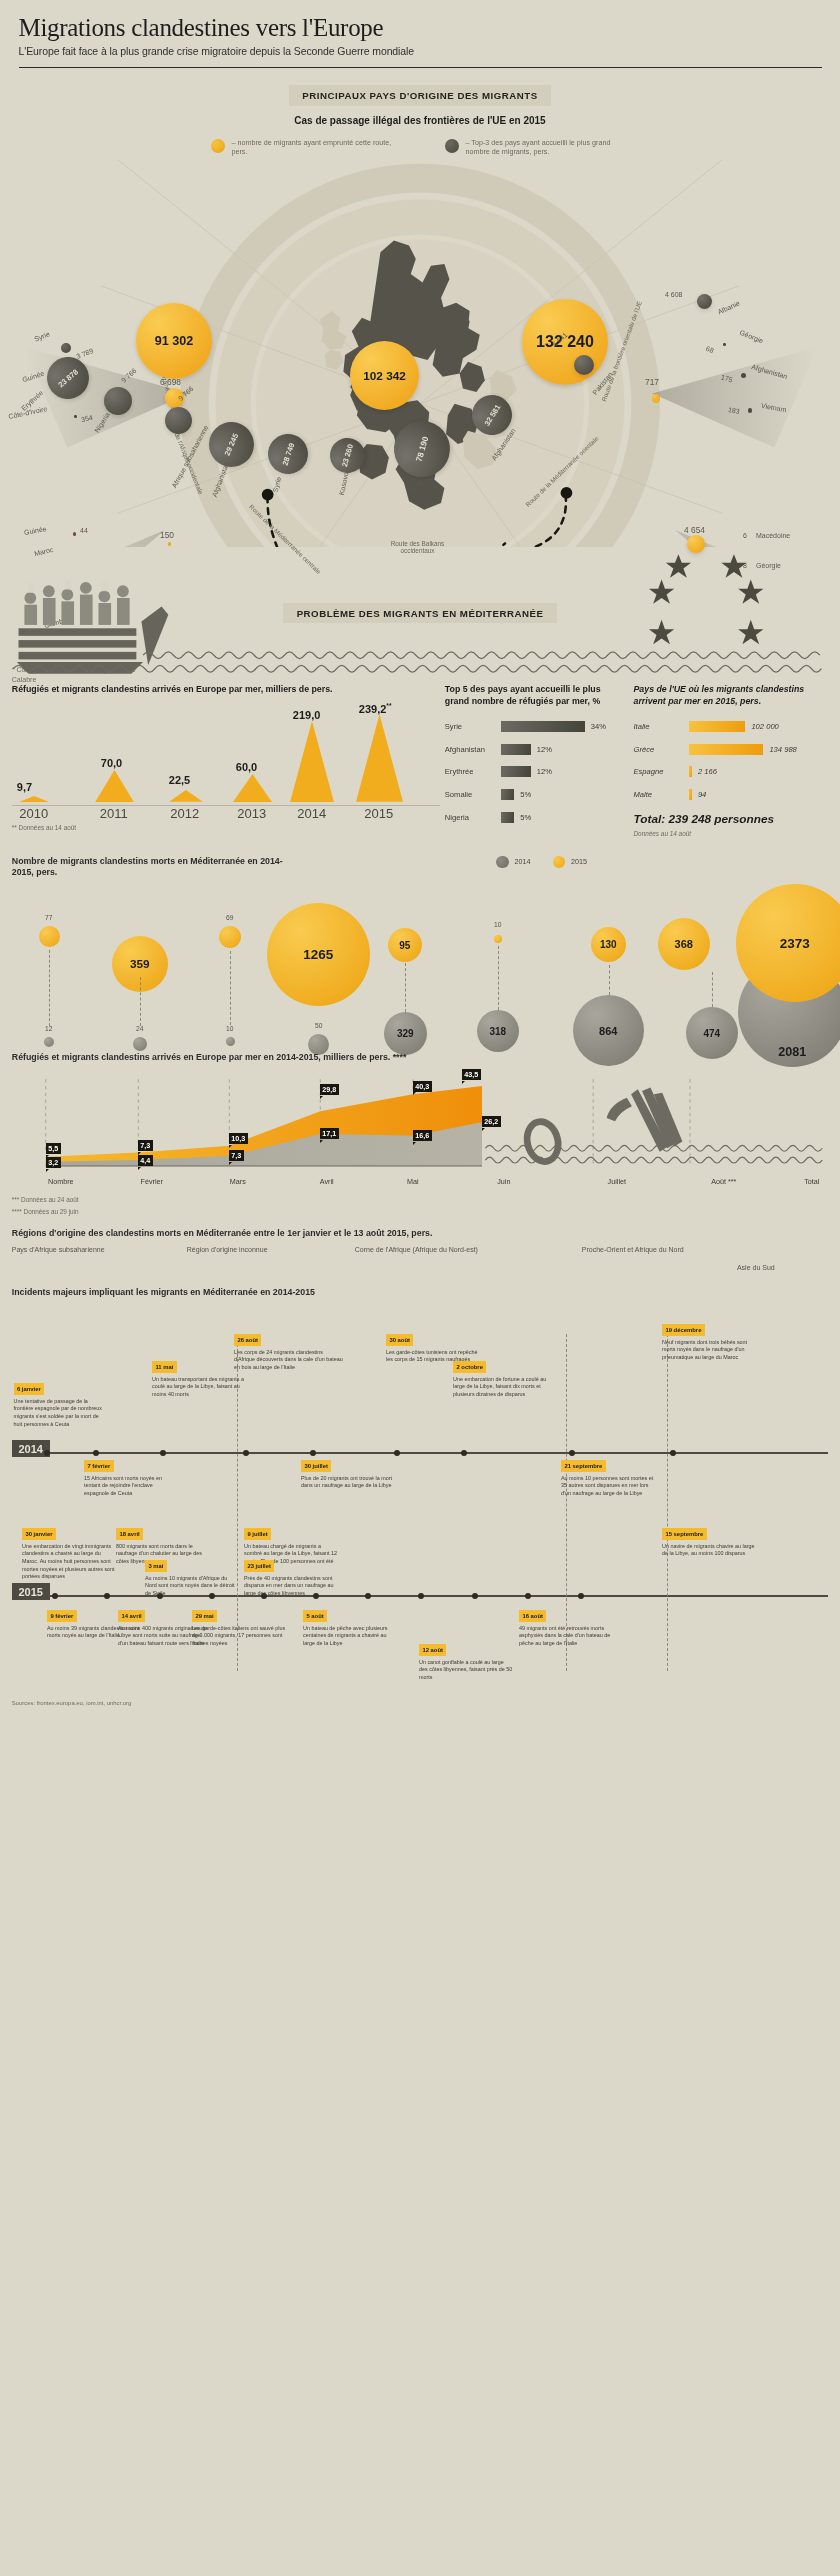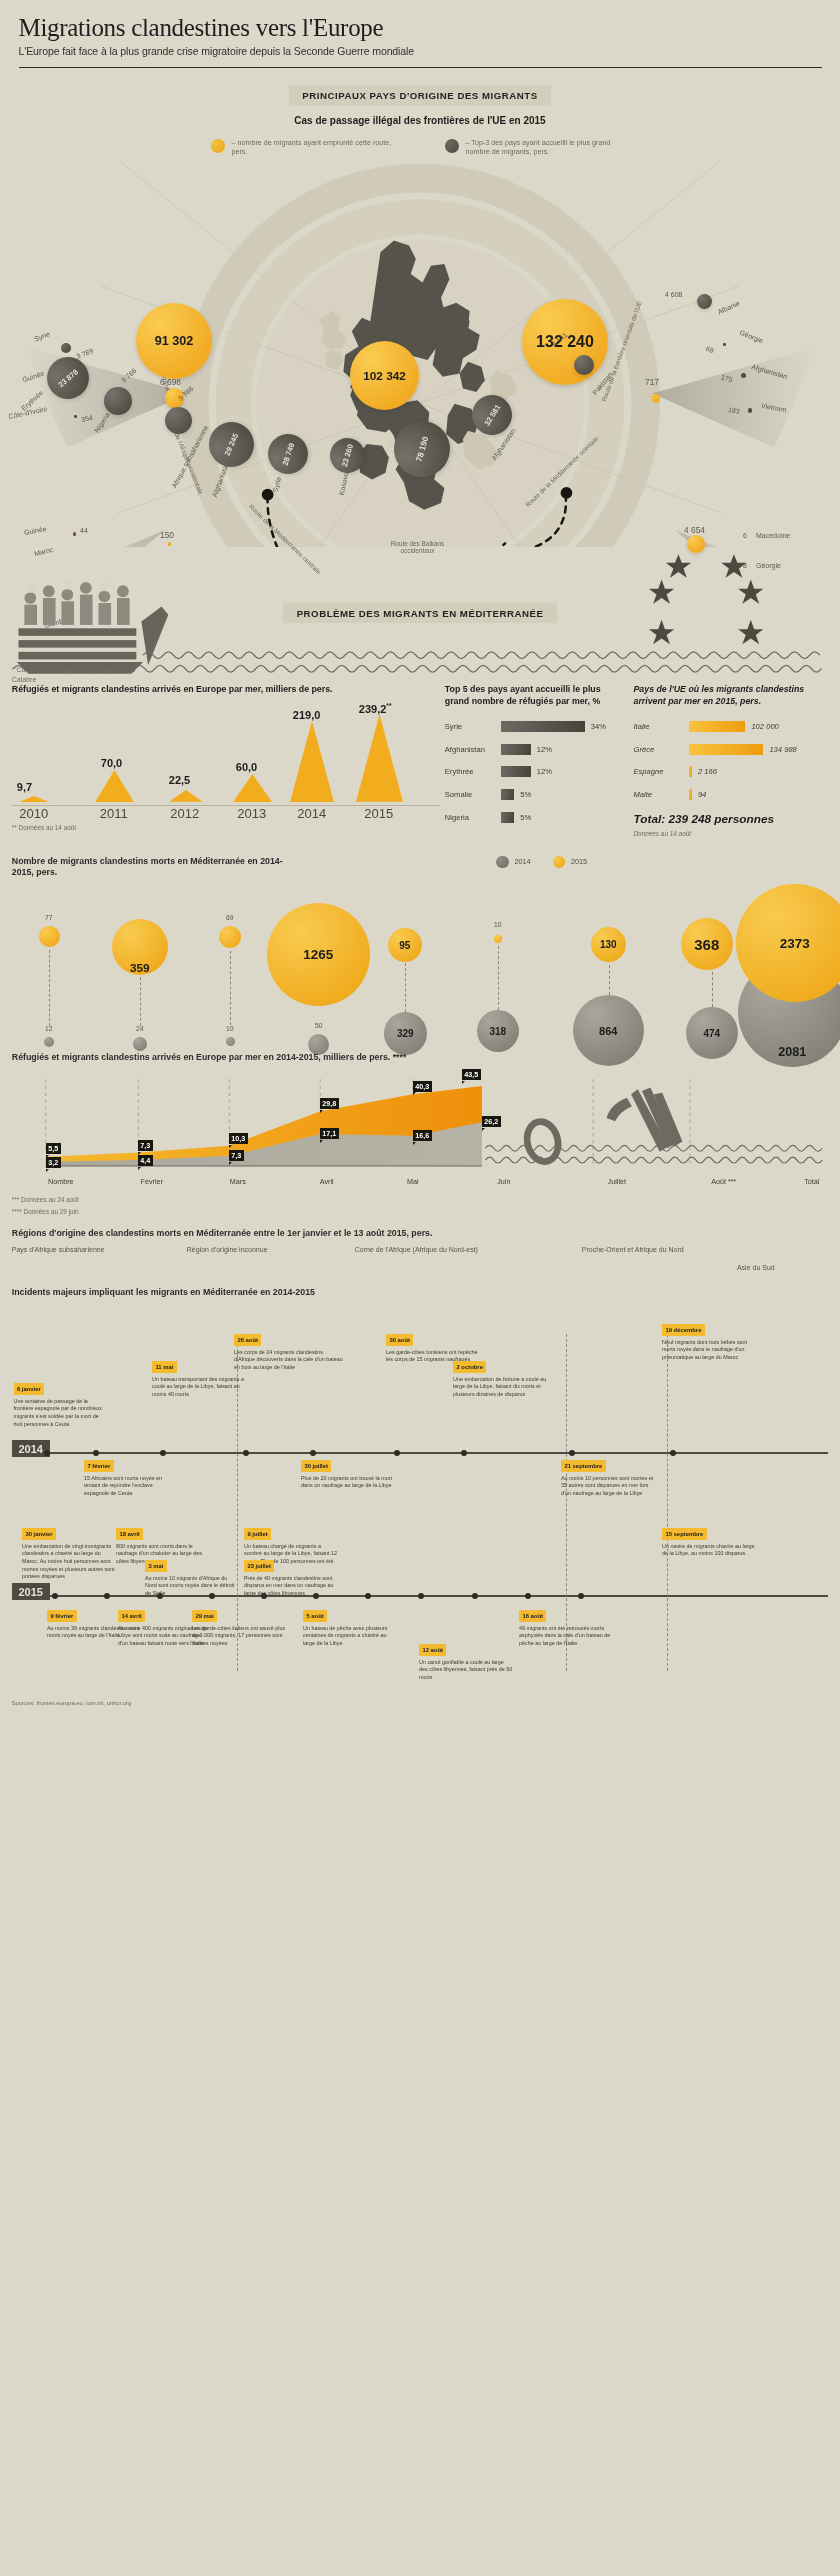--- a/index.html
+++ b/index.html
@@ -656,21 +656,21 @@
     </div>
 
     <div class="deaths-plot">
 
       <div class="dlbl" style="left:37px;top:30px;">77</div>
       <div class="dbub y" style="left:27px;top:42px;width:21px;height:21px;font-size:0;"></div>
       <div class="dline" style="left:37px;top:66px;height:76px;"></div>
       <div class="dlbl" style="left:37px;top:141px;">12</div>
       <div class="dbub g" style="left:32px;top:153px;width:10px;height:10px;font-size:0;"></div>
 
-      <div class="dbub y" style="left:100px;top:35px;width:56px;height:56px;font-size:11.8px;align-items:flex-end;">
+      <div class="dbub y" style="left:100px;top:52px;width:56px;height:56px;font-size:11.8px;">
         <span>359</span>
       </div>
       <div class="dline" style="left:128px;top:93px;height:49px;"></div>
       <div class="dlbl" style="left:128px;top:141px;">24</div>
       <div class="dbub g" style="left:121px;top:153px;width:14.3px;height:14.3px;font-size:0;"></div>
 
       <div class="dlbl" style="left:218px;top:30px;">69</div>
       <div class="dbub y" style="left:207px;top:42px;width:22px;height:22px;font-size:0;"></div>
       <div class="dline" style="left:218px;top:67px;height:74px;"></div>
       <div class="dlbl" style="left:218px;top:141px;">10</div>
@@ -698,21 +698,21 @@
       </div>
 
       <div class="dbub y" style="left:579px;top:43px;width:35px;height:35px;font-size:10px;">
         <span>130</span>
       </div>
       <div class="dline" style="left:597px;top:81px;height:30px;"></div>
       <div class="dbub g" style="left:561px;top:111px;width:71px;height:71px;font-size:11px;">
         <span>864</span>
       </div>
 
-      <div class="dbub y" style="left:669px;top:34px;width:52px;height:52px;font-size:15px;">
+      <div class="dbub y" style="left:646px;top:34px;width:52px;height:52px;font-size:11px;">
         <span>368</span>
       </div>
       <div class="dline" style="left:700px;top:88px;height:35px;"></div>
       <div class="dbub g" style="left:674px;top:123px;width:52px;height:52px;font-size:10px;">
         <span>474</span>
       </div>
 
       <div class="dbub g" style="left:726px;top:74px;width:109px;height:109px;font-size:12.6px;align-items:flex-end;padding-bottom:8.4px;">
         <span>2081</span>
       </div>
@@ -763,21 +763,21 @@
         </g>
         <g stroke="#6d6b61" stroke-width="1.4" fill="none">
           <path d="M562 94 q5 -7 10 0 t10 0 t10 0 t10 0 t10 0 t10 0 t10 0 t10 0 t10 0 t10 0 t10 0 t10 0 t10 0 t10 0 t10 0 t10 0 t10 0 t10 0 t10 0 t10 0 t10 0 t10 0 t10 0 t10 0 t10 0 t10 0 t10 0 t10 0 t10 0 t10 0 t10 0 t10 0 t10 0 t10 0 t10 0 t10 0 t10 0 t10 0 t10 0 t10 0"></path>
           <path d="M562 108 q5 -7 10 0 t10 0 t10 0 t10 0 t10 0 t10 0 t10 0 t10 0 t10 0 t10 0 t10 0 t10 0 t10 0 t10 0 t10 0 t10 0 t10 0 t10 0 t10 0 t10 0 t10 0 t10 0 t10 0 t10 0 t10 0 t10 0 t10 0 t10 0 t10 0 t10 0 t10 0 t10 0 t10 0 t10 0 t10 0 t10 0 t10 0 t10 0 t10 0 t10 0"></path>
         </g>
       </svg>
 
       <div class="flag" style="left:34px;top:74px;">5,5</div>
       <div class="flag" style="left:126px;top:71px;">7,3</div>
       <div class="flag" style="left:217px;top:64px;">10,3</div>
-      <div class="flag" style="left:308px;top:29px;">29,8</div>
+      <div class="flag" style="left:308px;top:15px;">29,8</div>
       <div class="flag" style="left:401px;top:11.8px;">40,3</div>
       <div class="flag" style="left:450px;top:0px;">43,5</div>
 
       <div class="flag" style="left:34px;top:88px;">3,2</div>
       <div class="flag" style="left:126px;top:86px;">4,4</div>
       <div class="flag" style="left:217px;top:81px;">7,3</div>
       <div class="flag" style="left:308px;top:59px;">17,1</div>
       <div class="flag" style="left:401px;top:61px;">16,6</div>
       <div class="flag" style="left:470px;top:47px;">26,2</div>
     </div>

